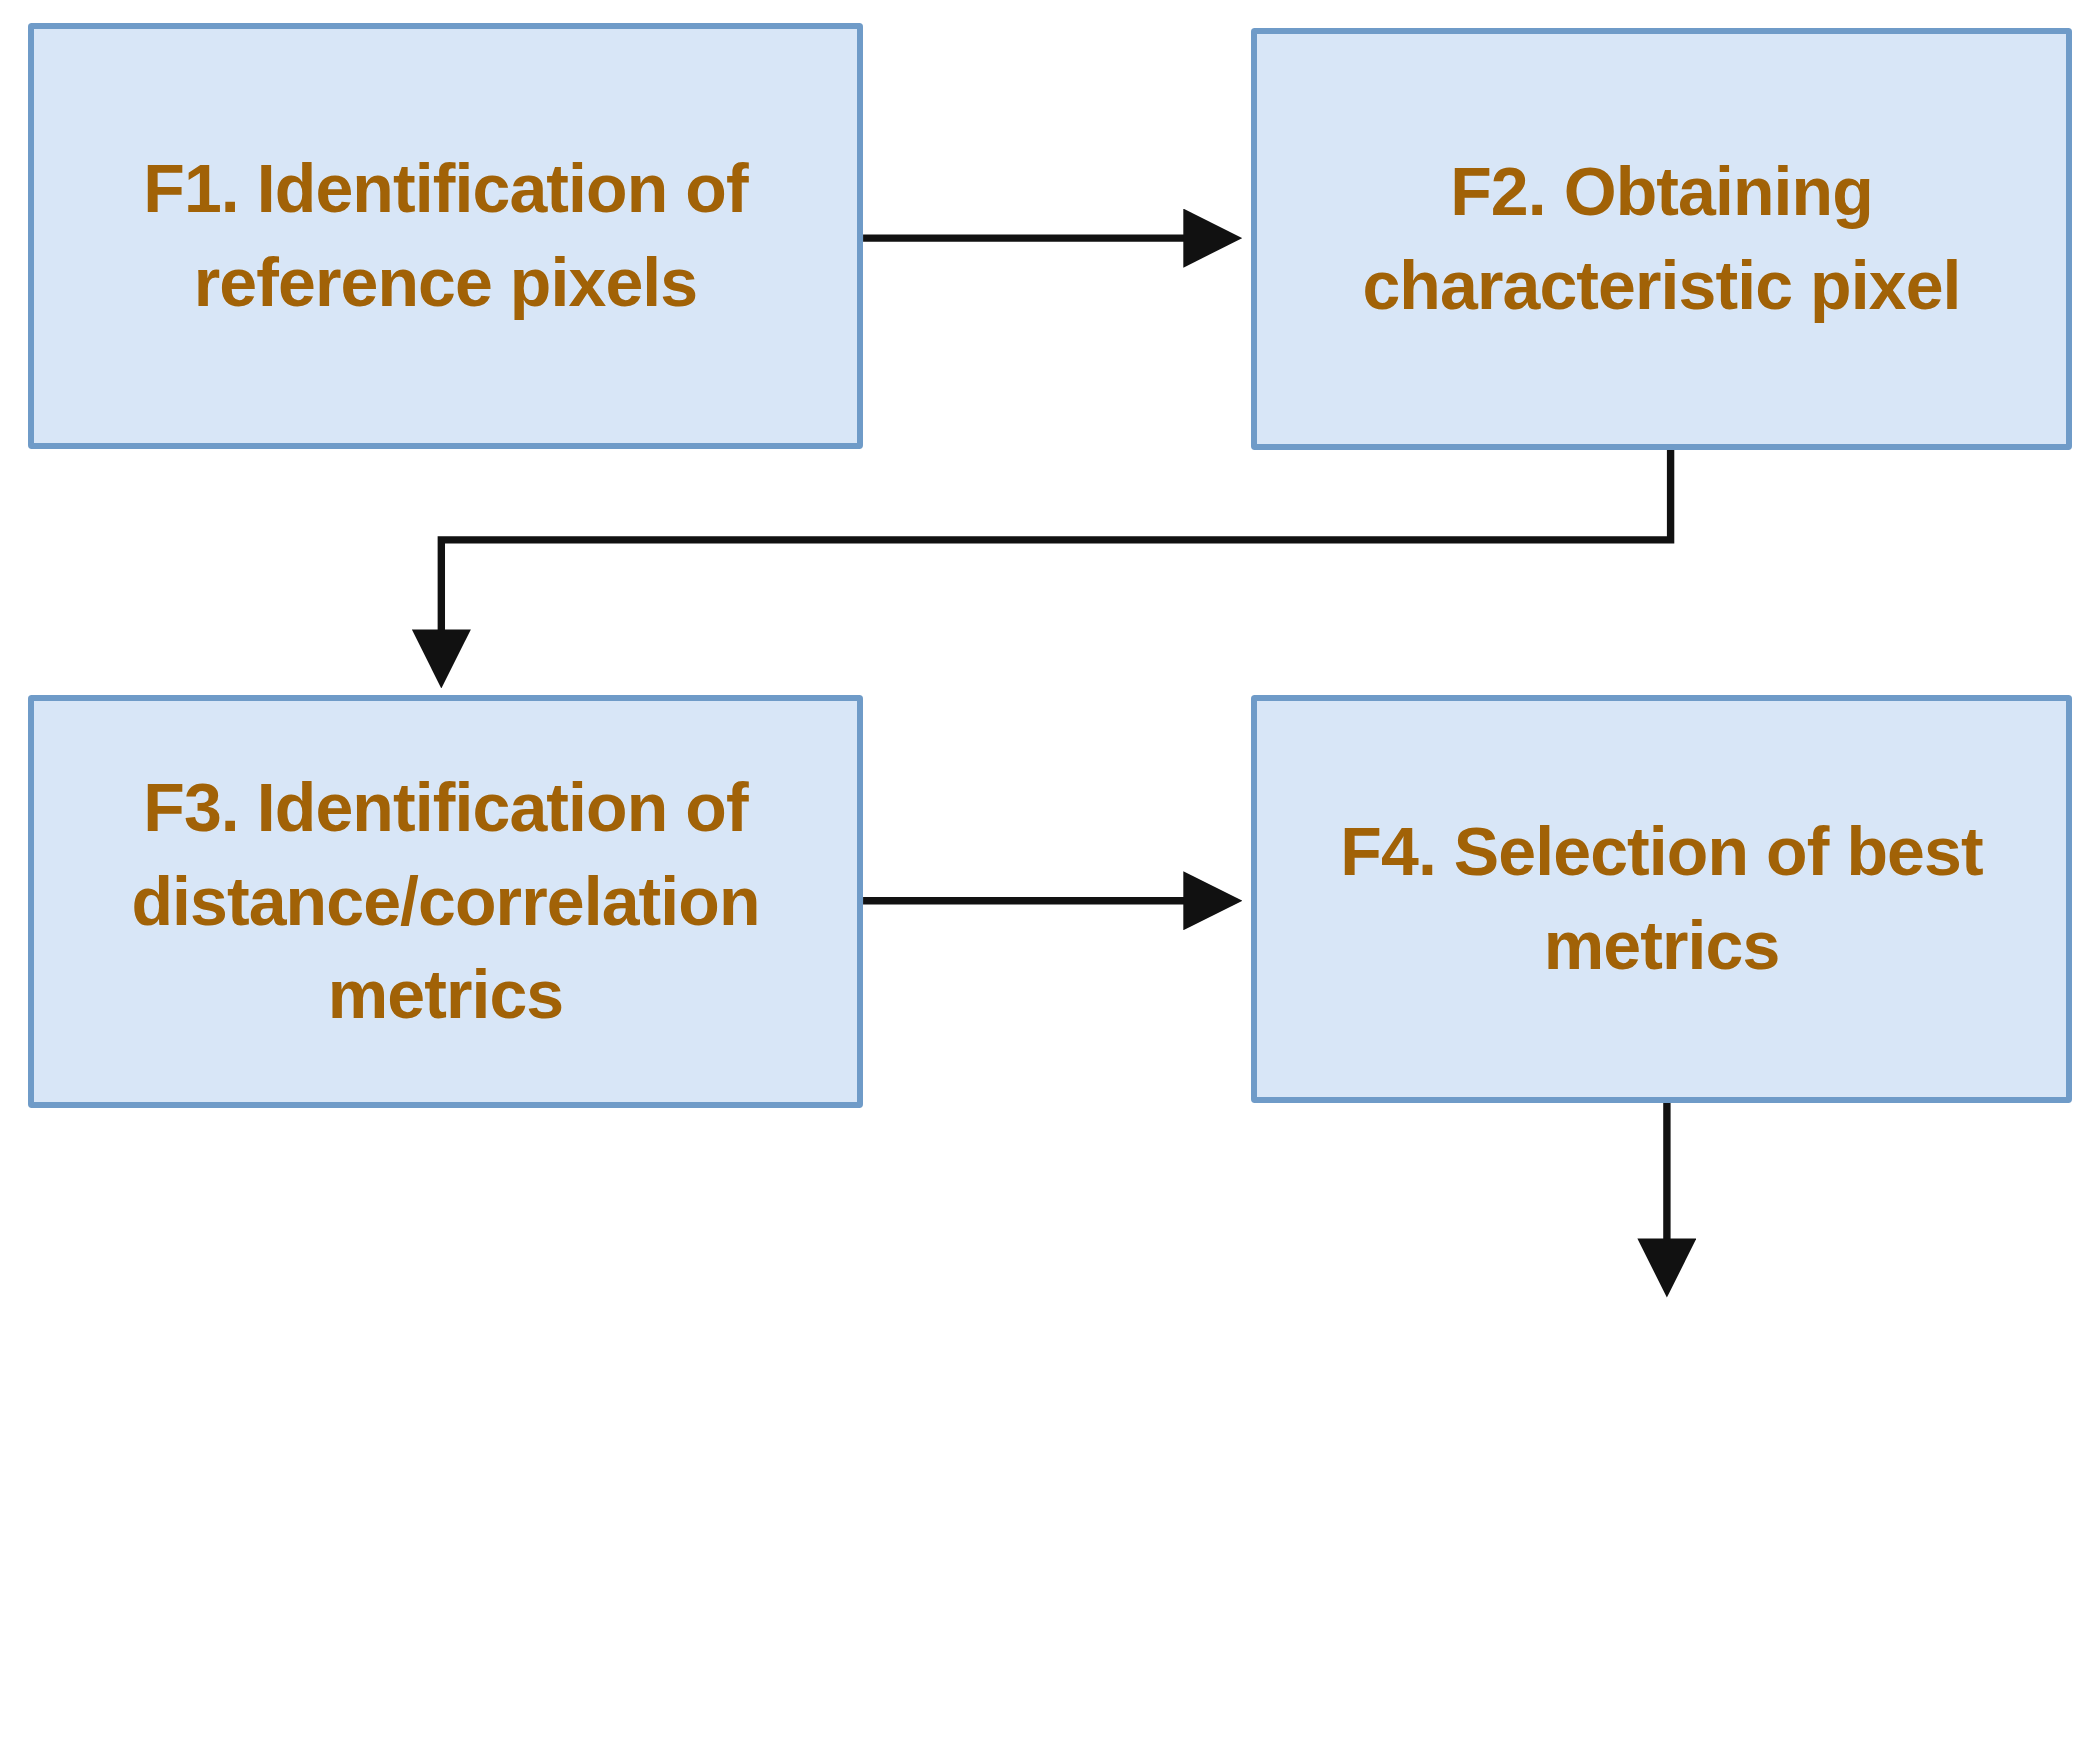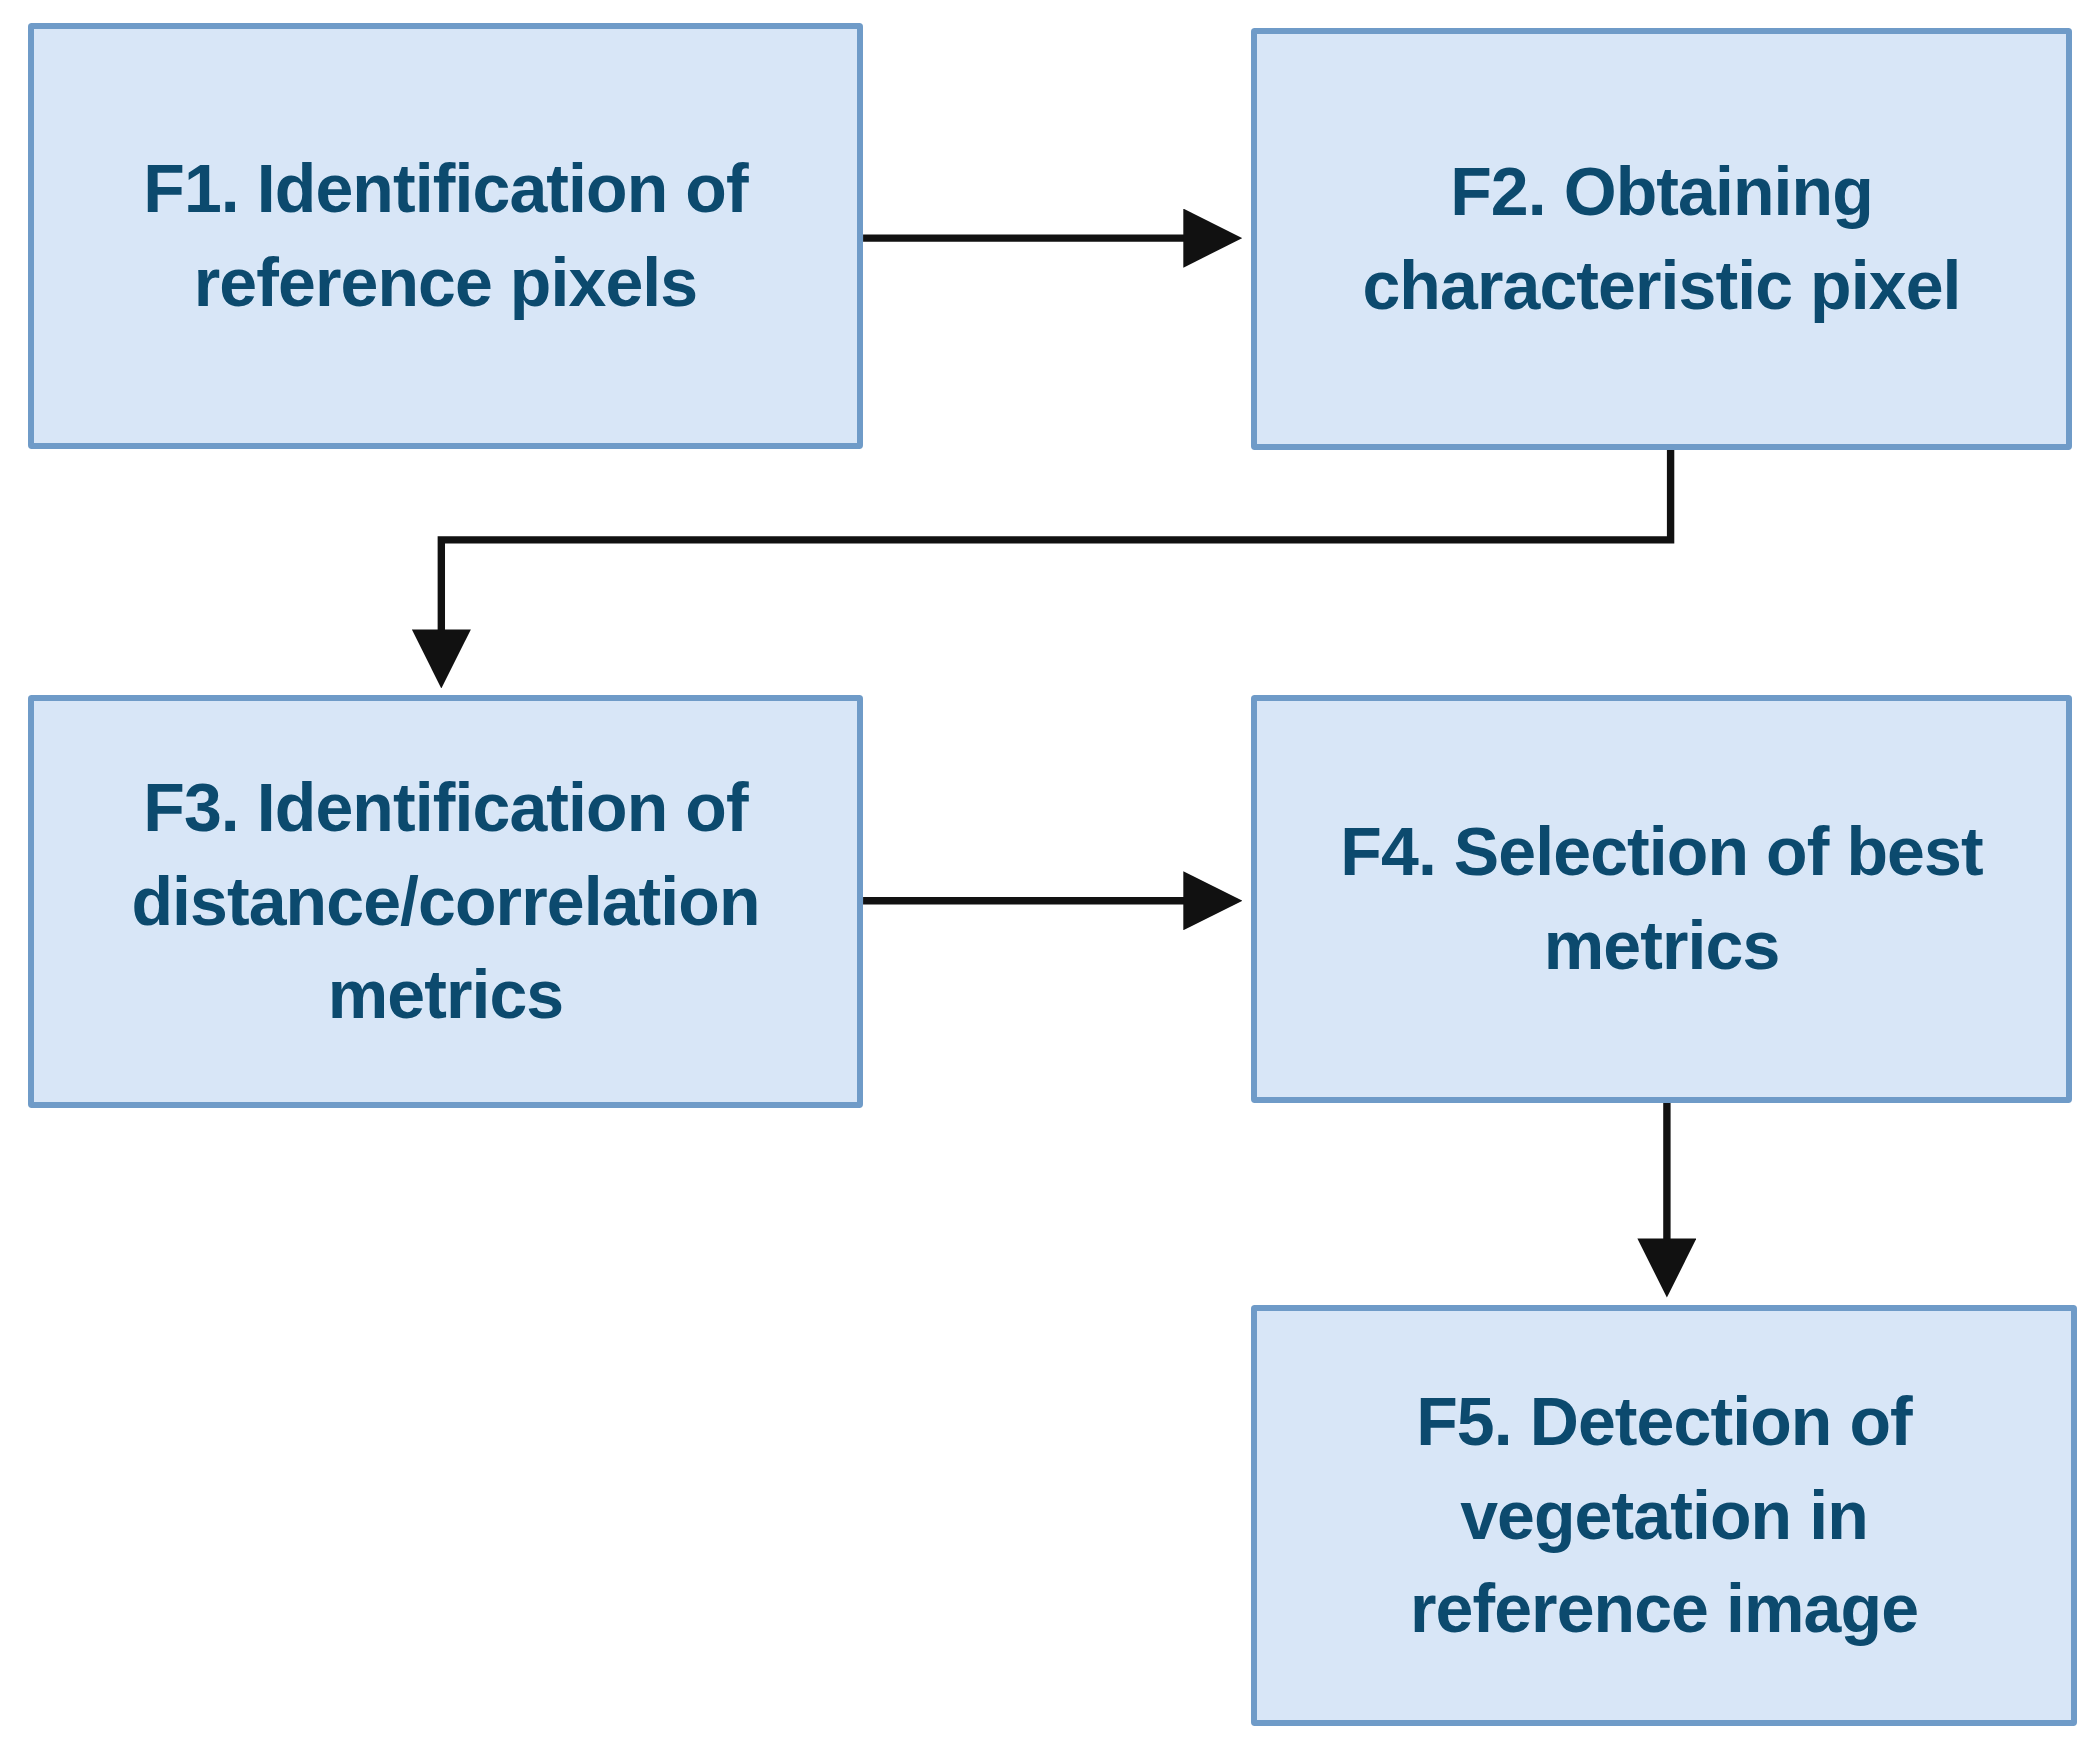--- a/index.html
+++ b/index.html
@@ -24,21 +24,21 @@
     display: flex;
     align-items: center;
     justify-content: center;
     text-align: center;
     padding: 5.5px;
   }
   .flow-node .label {
     font-size: 68px;
     font-weight: 700;
     line-height: 1.38;
-    color: #0c4a6e;
+    color: #a16207;
     white-space: pre-line;
     letter-spacing: -0.9px;
   }
   #node-f1 { left: 28px;   top: 23px;   width: 835px; height: 426px; }
   #node-f2 { left: 1251px; top: 28px;   width: 821px; height: 422px; }
   #node-f3 { left: 28px;   top: 695px;  width: 835px; height: 413px; }
   #node-f4 { left: 1251px; top: 695px;  width: 821px; height: 408px; }
   #node-f5 { left: 1251px; top: 1305px; width: 826px; height: 421px; }
   .edge-layer {
     position: absolute;
@@ -85,20 +85,15 @@
     <span class="label">F3. Identification of
 distance/correlation
 metrics</span>
   </div>
 
   <div class="flow-node" id="node-f4">
     <span class="label">F4. Selection of best
 metrics</span>
   </div>
 
-  <div class="flow-node" id="node-f5">
-    <span class="label">F5. Detection of
-vegetation in
-reference image</span>
-  </div>
 
 </div>
 
 
 </body></html>

